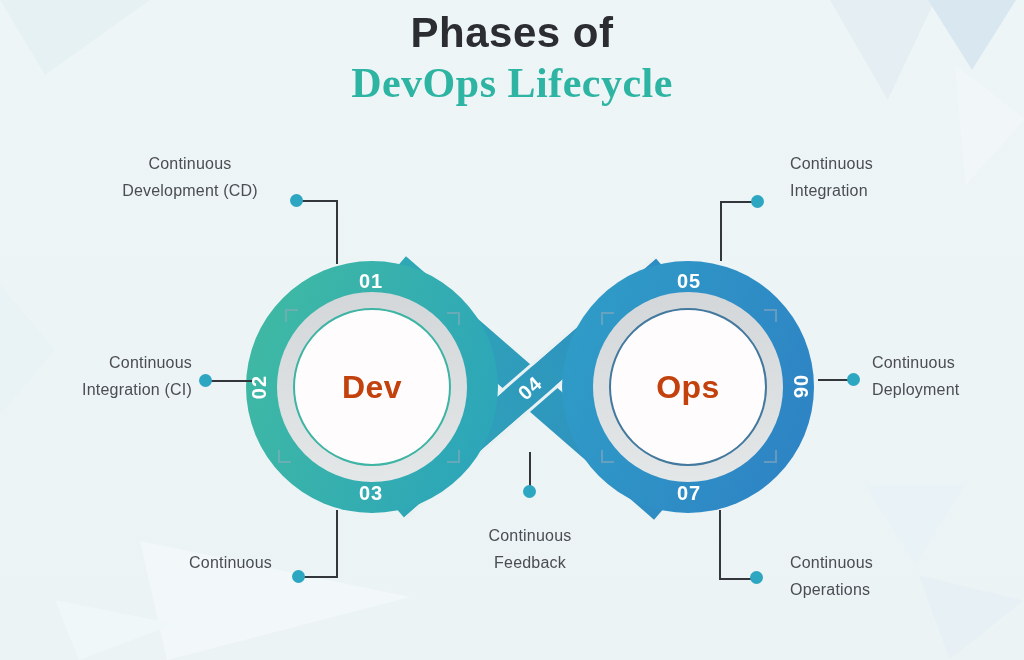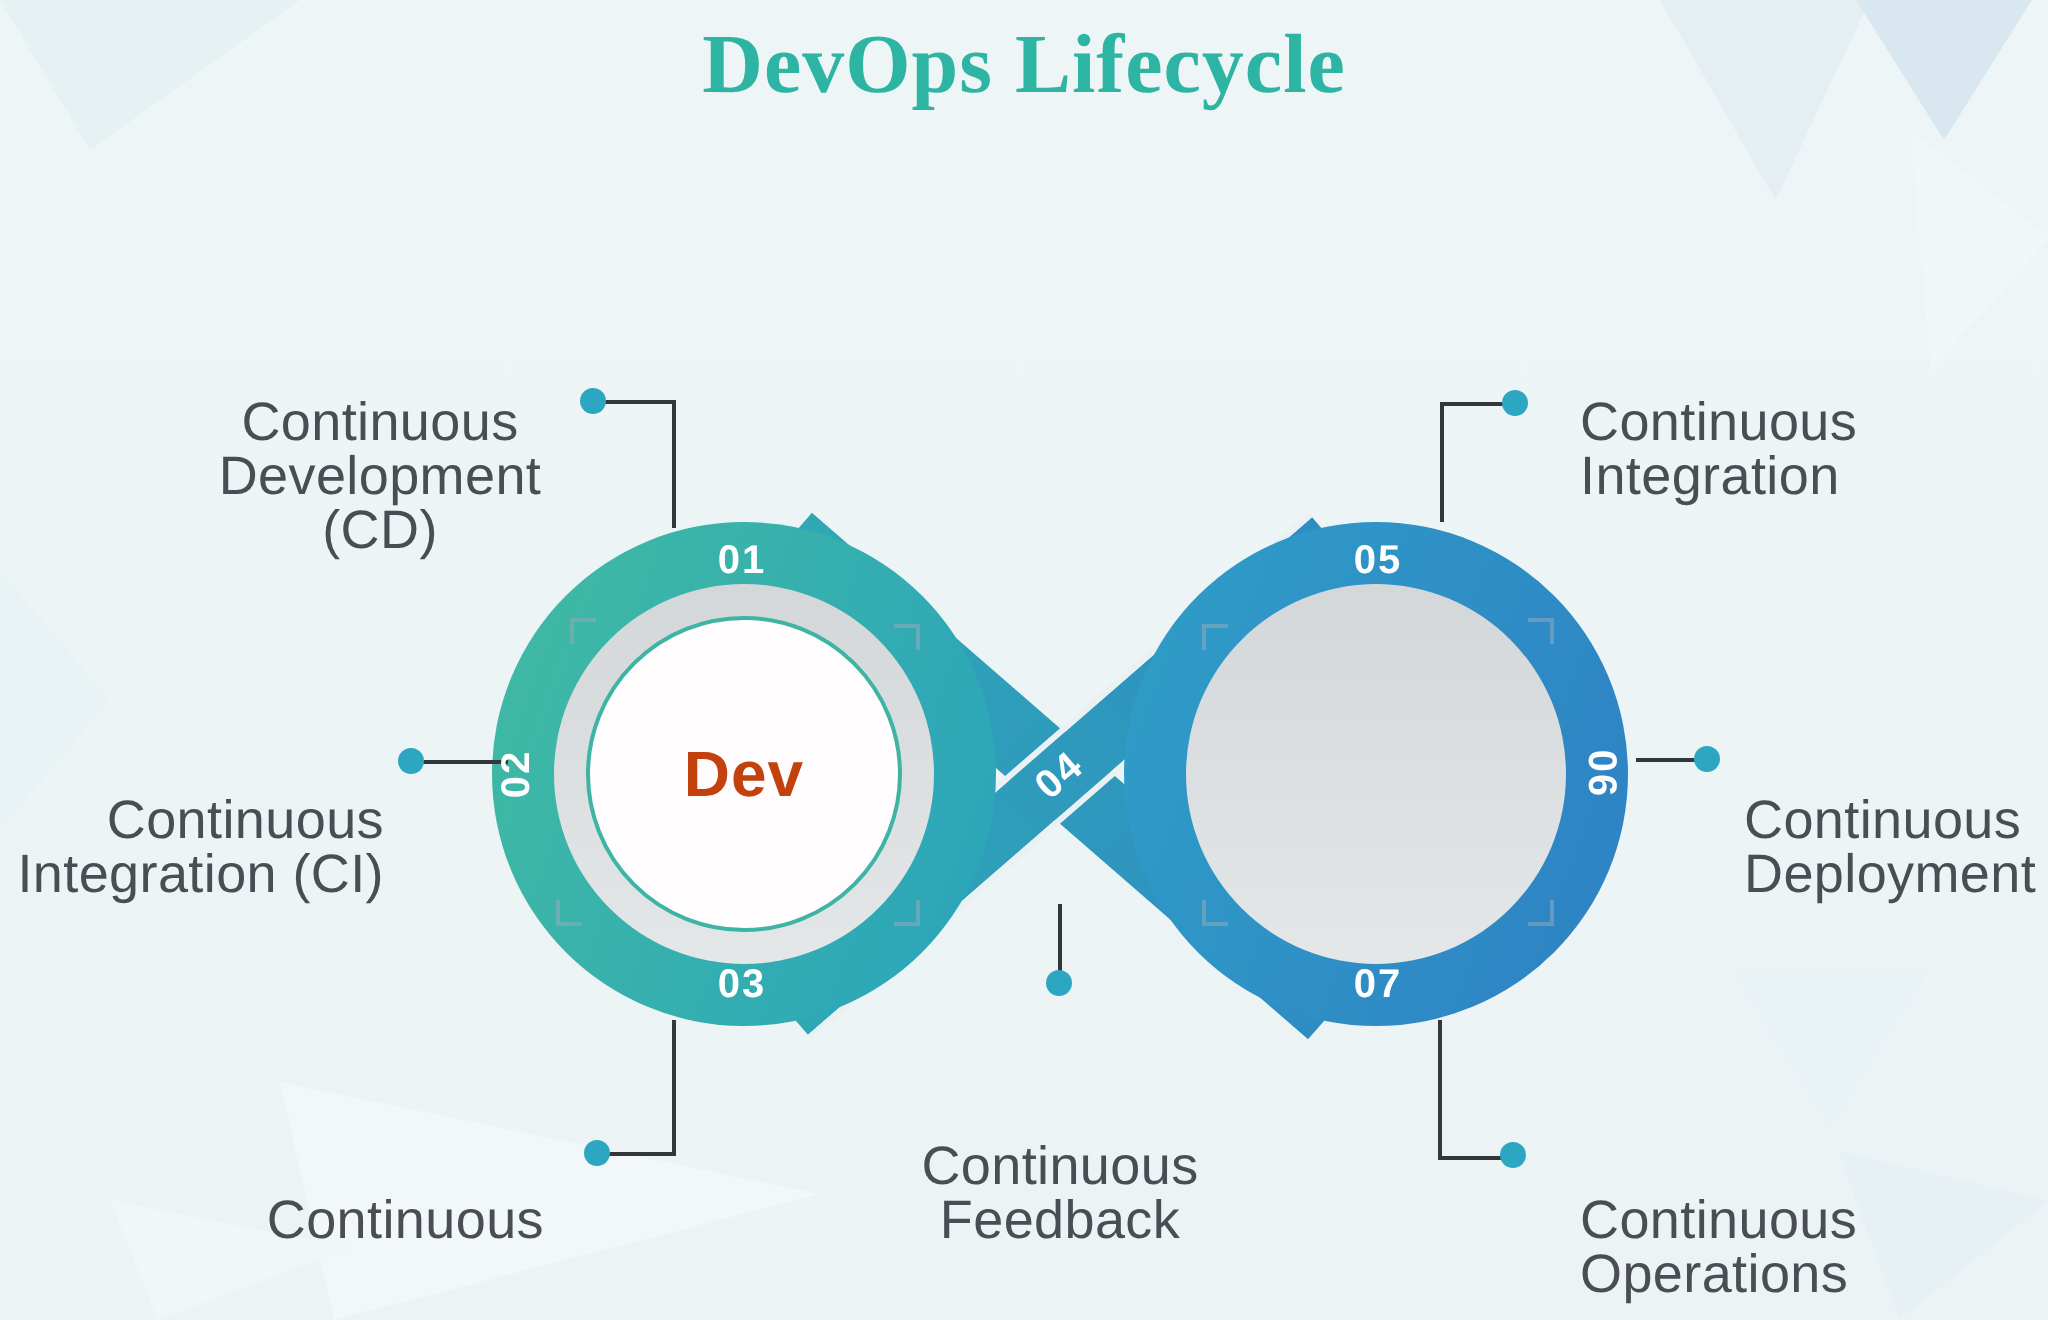--- a/index.html
+++ b/index.html
@@ -40,21 +40,21 @@
   
   .bracket{position:absolute;width:11px;height:11px;z-index:7;border:0 solid rgba(148,170,188,.55);}
   .b-tl{border-top-width:2px;border-left-width:2px;}
   .b-tr{border-top-width:2px;border-right-width:2px;}
   .b-bl{border-bottom-width:2px;border-left-width:2px;}
   .b-br{border-bottom-width:2px;border-right-width:2px;}
   
   .cline{position:absolute;background:#33363b;z-index:6;}
   .dot{position:absolute;width:13px;height:13px;border-radius:50%;background:#2da6c2;z-index:7;}
   
-  .lbl{position:absolute;font-size:27px;line-height:27px;color:#4a4d53;letter-spacing:.2px;z-index:6;margin-top:48px;}
+  .lbl{position:absolute;font-size:16px;line-height:27px;color:#4a4d53;letter-spacing:.2px;z-index:6;}
   .lbl-cd{left:80px;top:150px;width:220px;text-align:center;}
   .lbl-mon{left:790px;top:150px;width:220px;text-align:left;}
   .lbl-ci{left:0px;top:349px;width:192px;text-align:right;}
   .lbl-dep{left:872px;top:349px;width:150px;text-align:left;}
   .lbl-test{left:72px;top:549px;width:200px;text-align:right;}
   .lbl-ops{left:790px;top:549px;width:200px;text-align:left;}
   .lbl-fb{left:430px;top:522px;width:200px;text-align:center;}
 </style>
 </head>
 <body>
@@ -65,36 +65,40 @@
   <div class="tri" style="left:928px;top:0;width:88px;height:70px;background:#d9e7f0;clip-path:polygon(0 0,100% 0,50% 100%);"></div>
   <div class="tri" style="left:955px;top:65px;width:70px;height:120px;background:#f1f7f9;clip-path:polygon(0 0,100% 45%,15% 100%);"></div>
   <div class="tri" style="left:0;top:0;width:150px;height:75px;background:#e6f1f3;clip-path:polygon(0 0,100% 0,30% 100%);"></div>
   <div class="tri" style="left:0;top:285px;width:55px;height:130px;background:#e9f2f4;clip-path:polygon(0 0,100% 50%,0 100%);"></div>
   <div class="tri" style="left:140px;top:520px;width:270px;height:140px;background:#f2f8fa;clip-path:polygon(0 15%,100% 55%,10% 100%);"></div>
   <div class="tri" style="left:865px;top:485px;width:100px;height:80px;background:#e9f2f6;clip-path:polygon(0 0,100% 0,50% 100%);"></div>
   <div class="tri" style="left:900px;top:575px;width:124px;height:85px;background:#e7f1f5;clip-path:polygon(15% 0,100% 30%,40% 100%);"></div>
   <div class="tri" style="left:55px;top:600px;width:120px;height:60px;background:#f0f7f8;clip-path:polygon(0 0,100% 40%,20% 100%);"></div>
 
   <div class="title">
+    <div class="l1">Phases of</div>
     <div class="l2">DevOps Lifecycle</div>
   </div>
 
   <div class="band band-desc"></div>
   <div class="band band-asc">
     <span class="num-band">04</span>
   </div>
 
   <div class="disk disk-left"></div>
   <div class="greyring" style="left:277px;top:292px;"></div>
   <div class="inner inner-left">
     <span class="core">Dev</span>
   </div>
 
   <div class="disk disk-right"></div>
   <div class="greyring" style="left:593px;top:292px;"></div>
+  <div class="inner inner-right">
+    <span class="core">Ops</span>
+  </div>
 
   <div class="num" style="left:371px;top:281px;">01</div>
   <div class="num num-rot-ccw" style="left:259px;top:387px;">02</div>
   <div class="num" style="left:371px;top:493px;">03</div>
   <div class="num" style="left:689px;top:281px;">05</div>
   <div class="num num-rot-cw" style="left:800px;top:387px;">06</div>
   <div class="num" style="left:689px;top:493px;">07</div>
 
   <div class="bracket b-tl" style="left:285px;top:309px;"></div>
   <div class="bracket b-tr" style="left:447px;top:312px;"></div>

